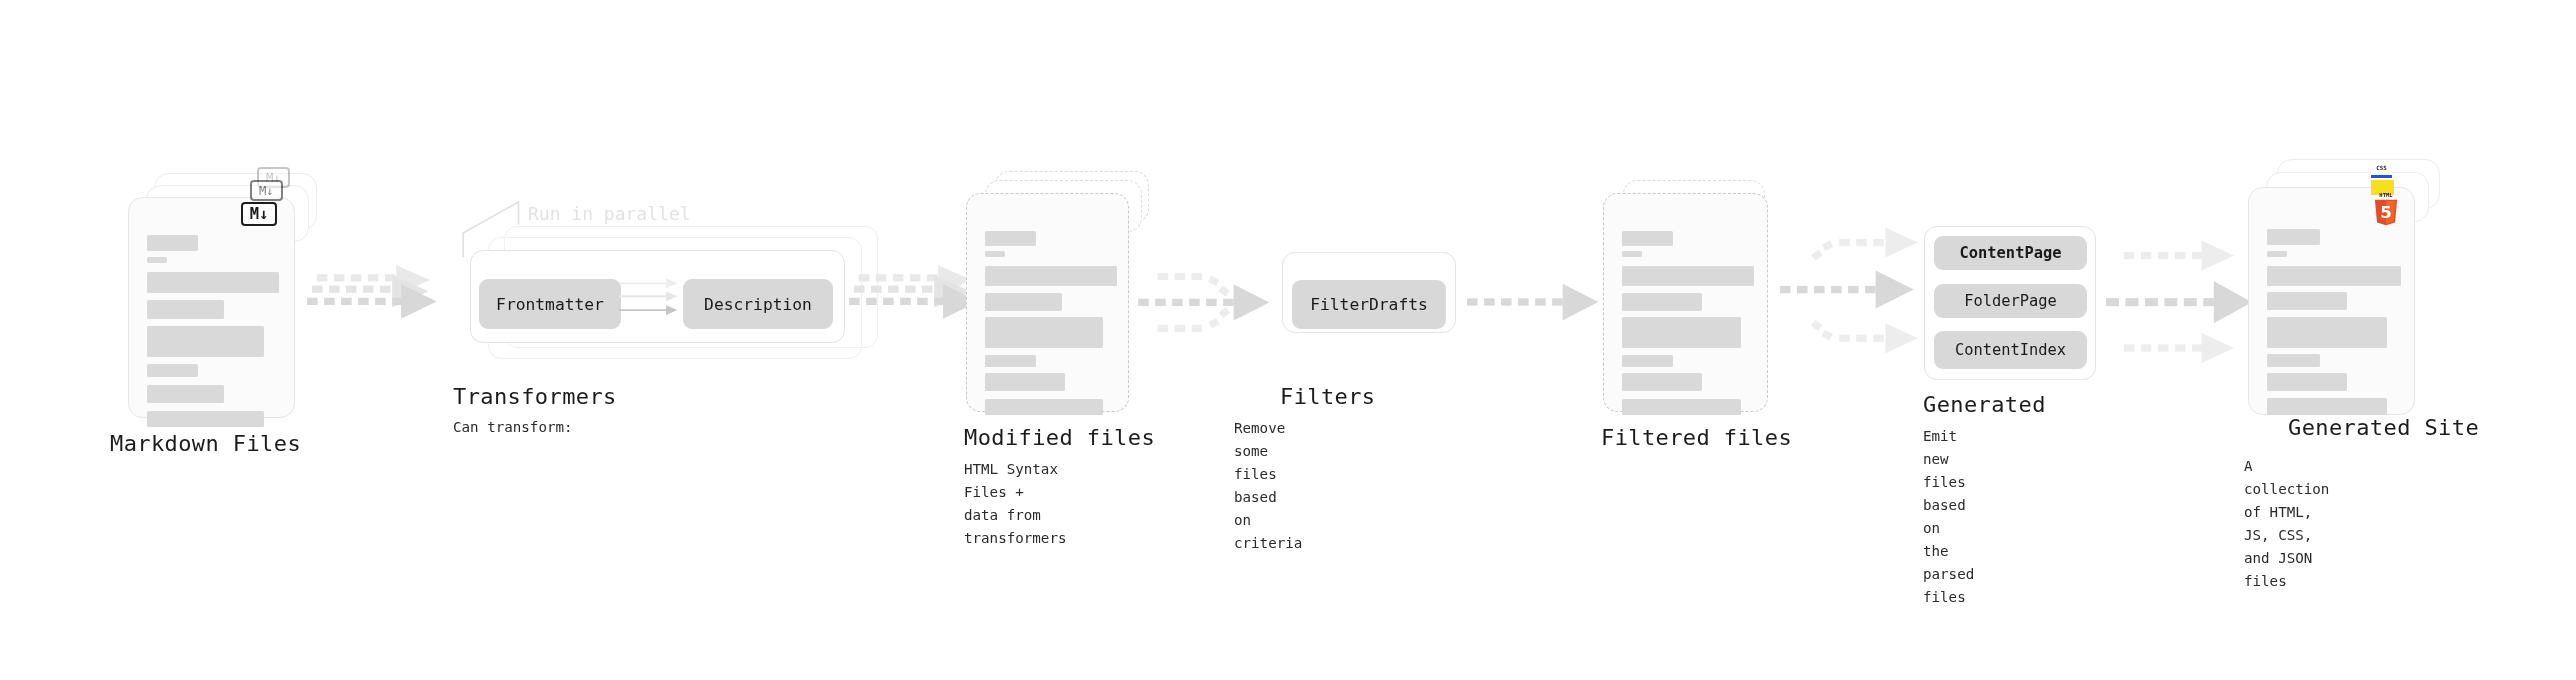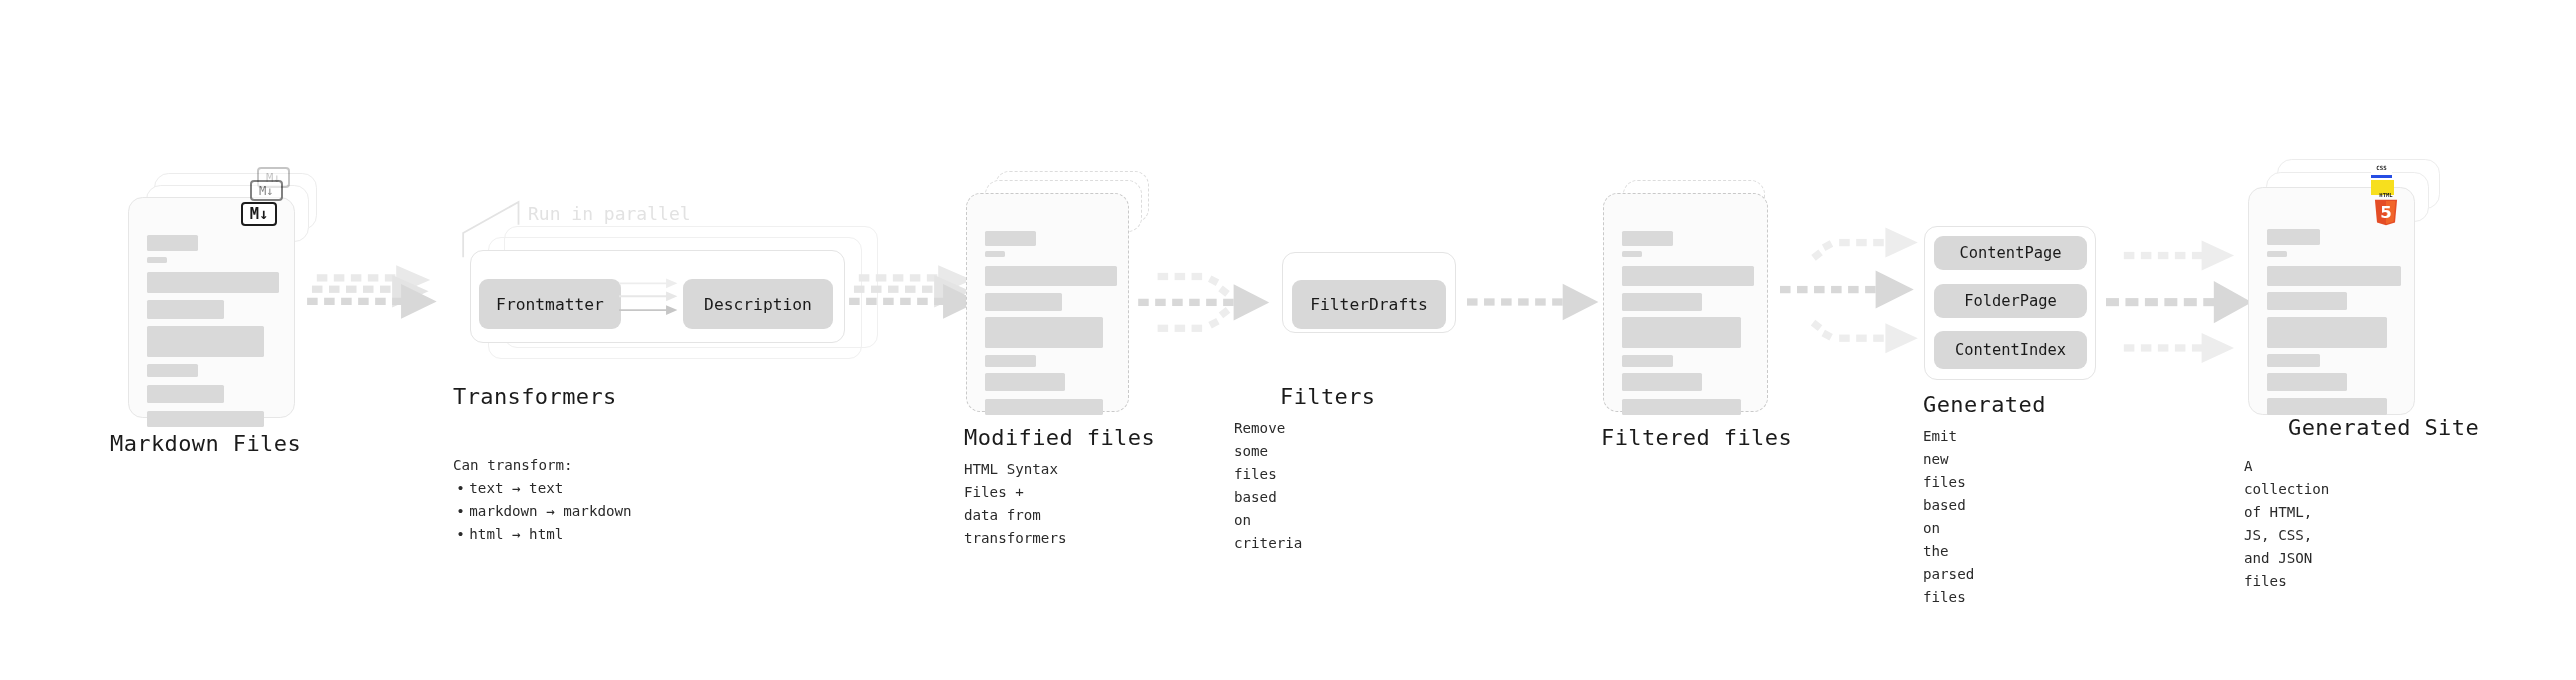--- a/index.html
+++ b/index.html
@@ -120,21 +120,21 @@
     color: #1b1b1b;
     white-space: nowrap;
   }
   .stage-desc {
     position: absolute;
     font-size: 14.2px;
     line-height: 1.62;
     color: #2a2a2a;
     white-space: pre-line;
   }
-  .stage-desc.list { white-space: normal; margin-top: 38px; }
+  .stage-desc.list { white-space: normal; }
   .stage-desc ul { margin: 0; padding-left: 16.3px; list-style: none; }
   .stage-desc li { position: relative; }
   .stage-desc li::before {
     content: "\2022";
     position: absolute;
     left: -13px;
   }
   .parallel-label {
     position: absolute;
     font-size: 18px;
@@ -246,25 +246,20 @@
       </g>
       <polygon points="58,3  72,9  58,15" fill="#ededed"></polygon>
       <polygon points="58,19 72,25 58,31" fill="#e7e7e7"></polygon>
       <polygon points="58,36 72,42 58,48" fill="#c6c6c6"></polygon>
     </svg>
 
     <div class="stage-title" style="left:453px; top:384px;">Transformers</div>
 
     <div class="stage-desc list" style="left:453px; top:416px; width:260px;">
       <div>Can transform:</div>
-      <ul>
-        <li>text → text</li>
-        <li>markdown → markdown</li>
-        <li>html → html</li>
-      </ul>
     </div>
   </div>
 
   <svg class="node" style="left:849px; top:271px;" width="146" height="81" viewBox="0 0 180 100">
     <g fill="#e9e9e9">
       <rect x="12" y="4" width="13" height="9"></rect>
         <rect x="33" y="4" width="13" height="9"></rect>
       <rect x="54" y="4" width="13" height="9"></rect>
         <rect x="75" y="4" width="13" height="9"></rect>
       <rect x="96" y="4" width="13" height="9"></rect>
@@ -401,21 +396,21 @@
         <rect x="63" y="64" width="13" height="9"></rect>
       <rect x="84" y="64" width="13" height="9"></rect>
         <rect x="105" y="64" width="13" height="9"></rect>
       <polygon points="118,45 165,68.5 118,92"></polygon>
     </g>
   </svg>
 
   <div class="node">
     <div class="group" style="left:1924px; top:226px; width:172px; height:154px;"></div>
 
-    <div class="chip" style="left:1934px; top:236px; width:153px; height:34px; font-size:15.4px;">
+    <div class="chip" style="left:1934px; top:236px; width:153px; height:34px; font-size:15.4px;font-weight:bold;">
       <span>ContentPage</span>
     </div>
     <div class="chip" style="left:1934px; top:284px; width:153px; height:34px; font-size:15.4px;">
       <span>FolderPage</span>
     </div>
     <div class="chip" style="left:1934px; top:331px; width:153px; height:38px; font-size:15.4px;">
       <span>ContentIndex</span>
     </div>
 
     <div class="stage-title" style="left:1923px; top:392px;">Generated</div>

